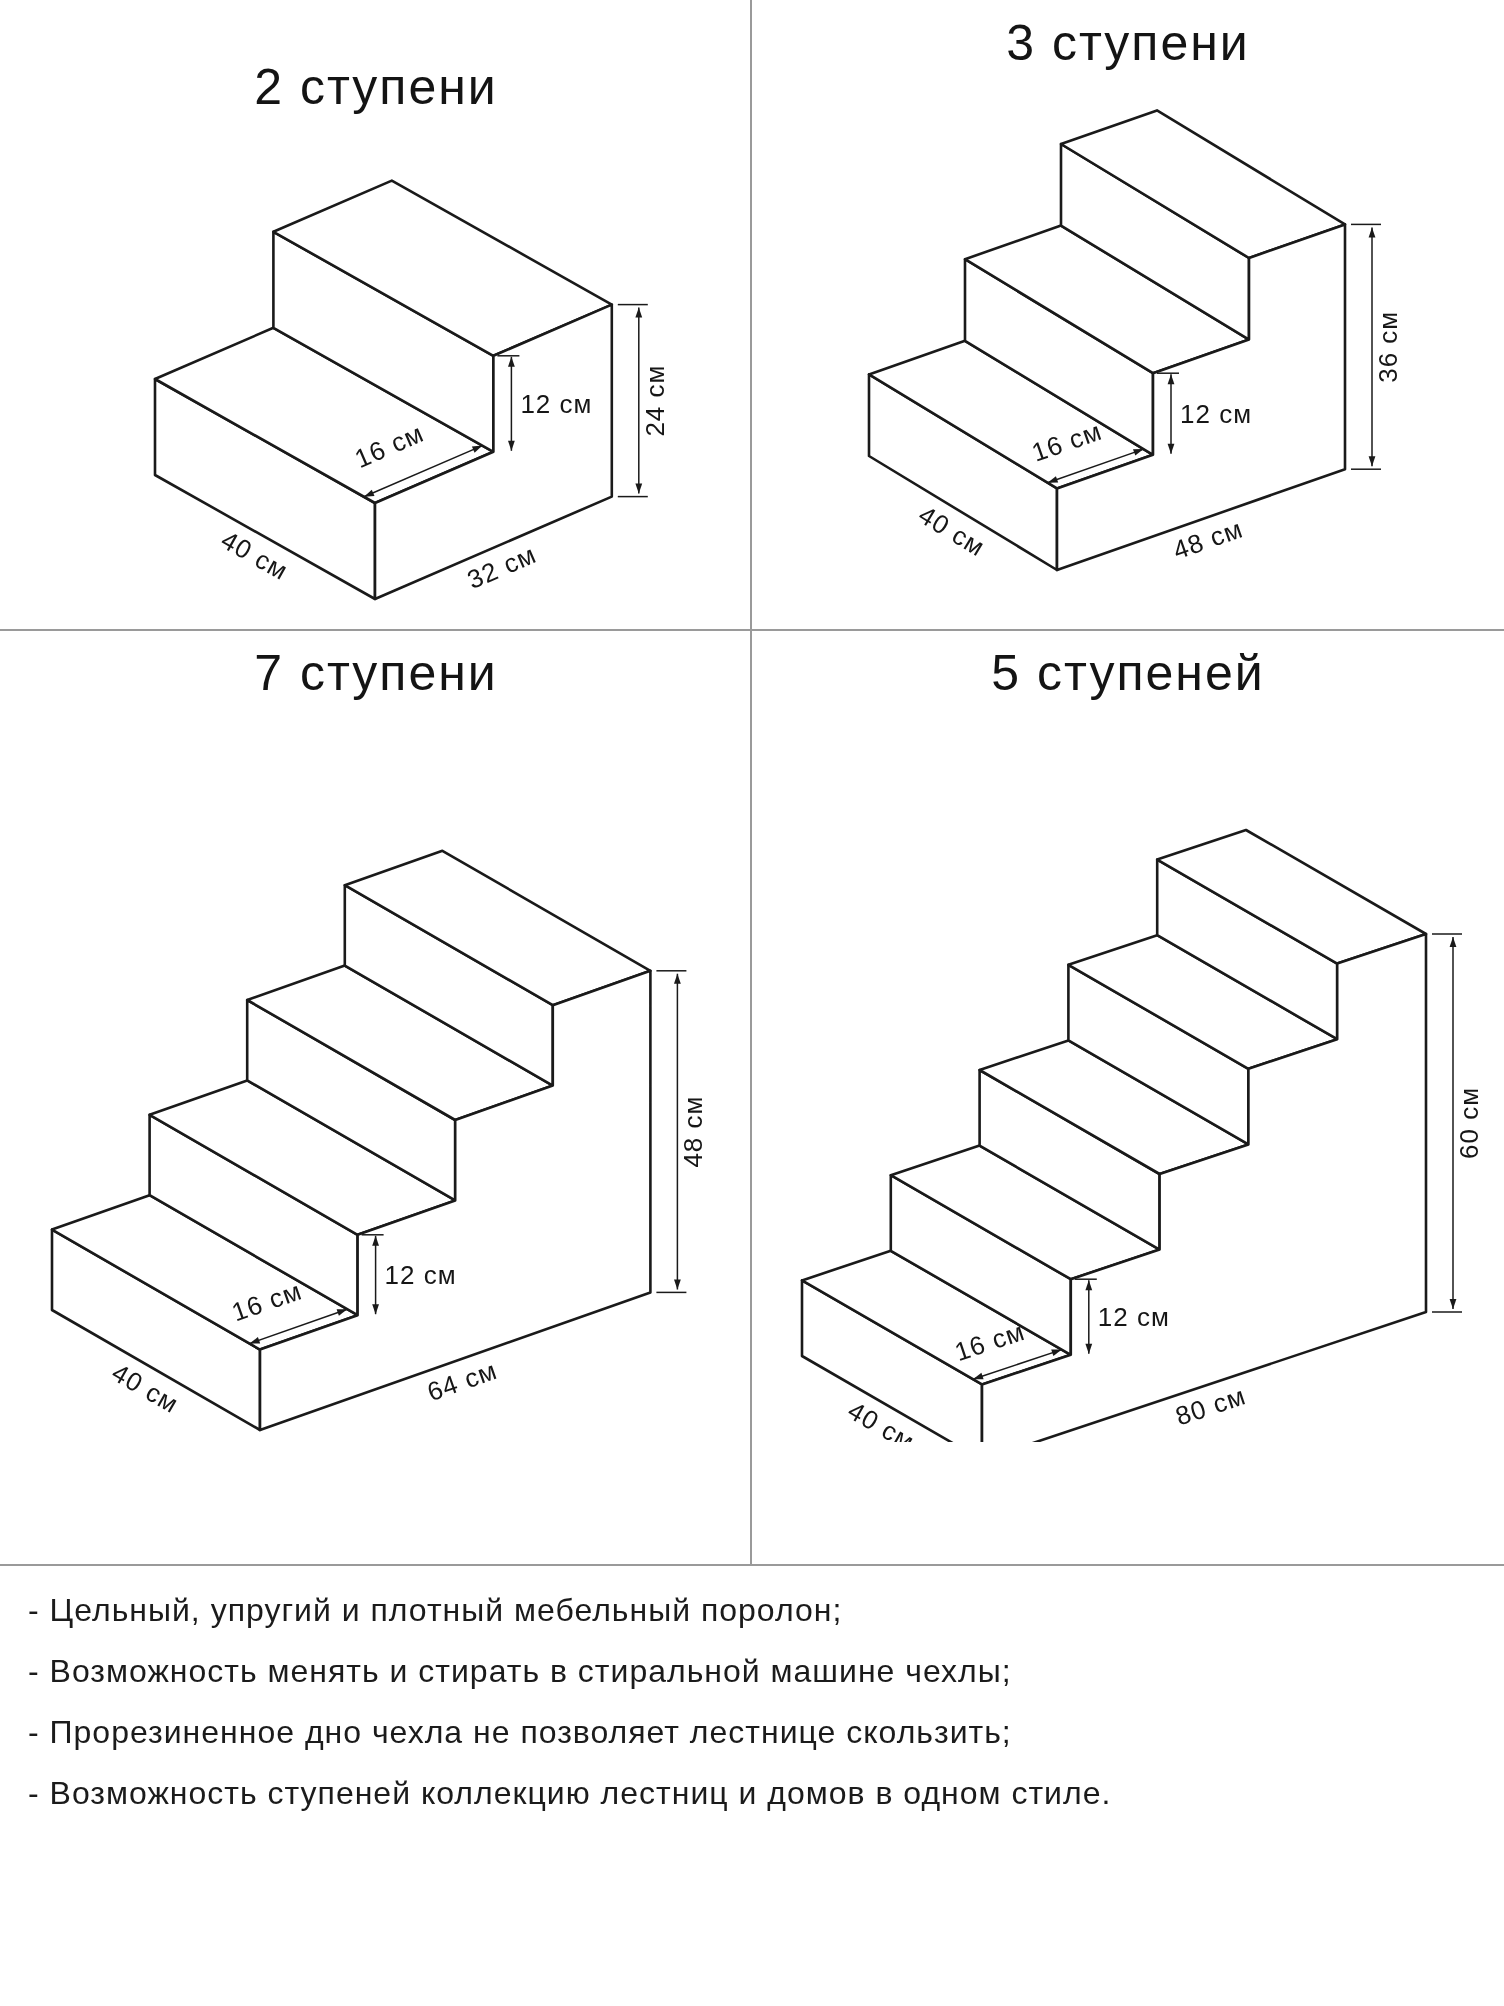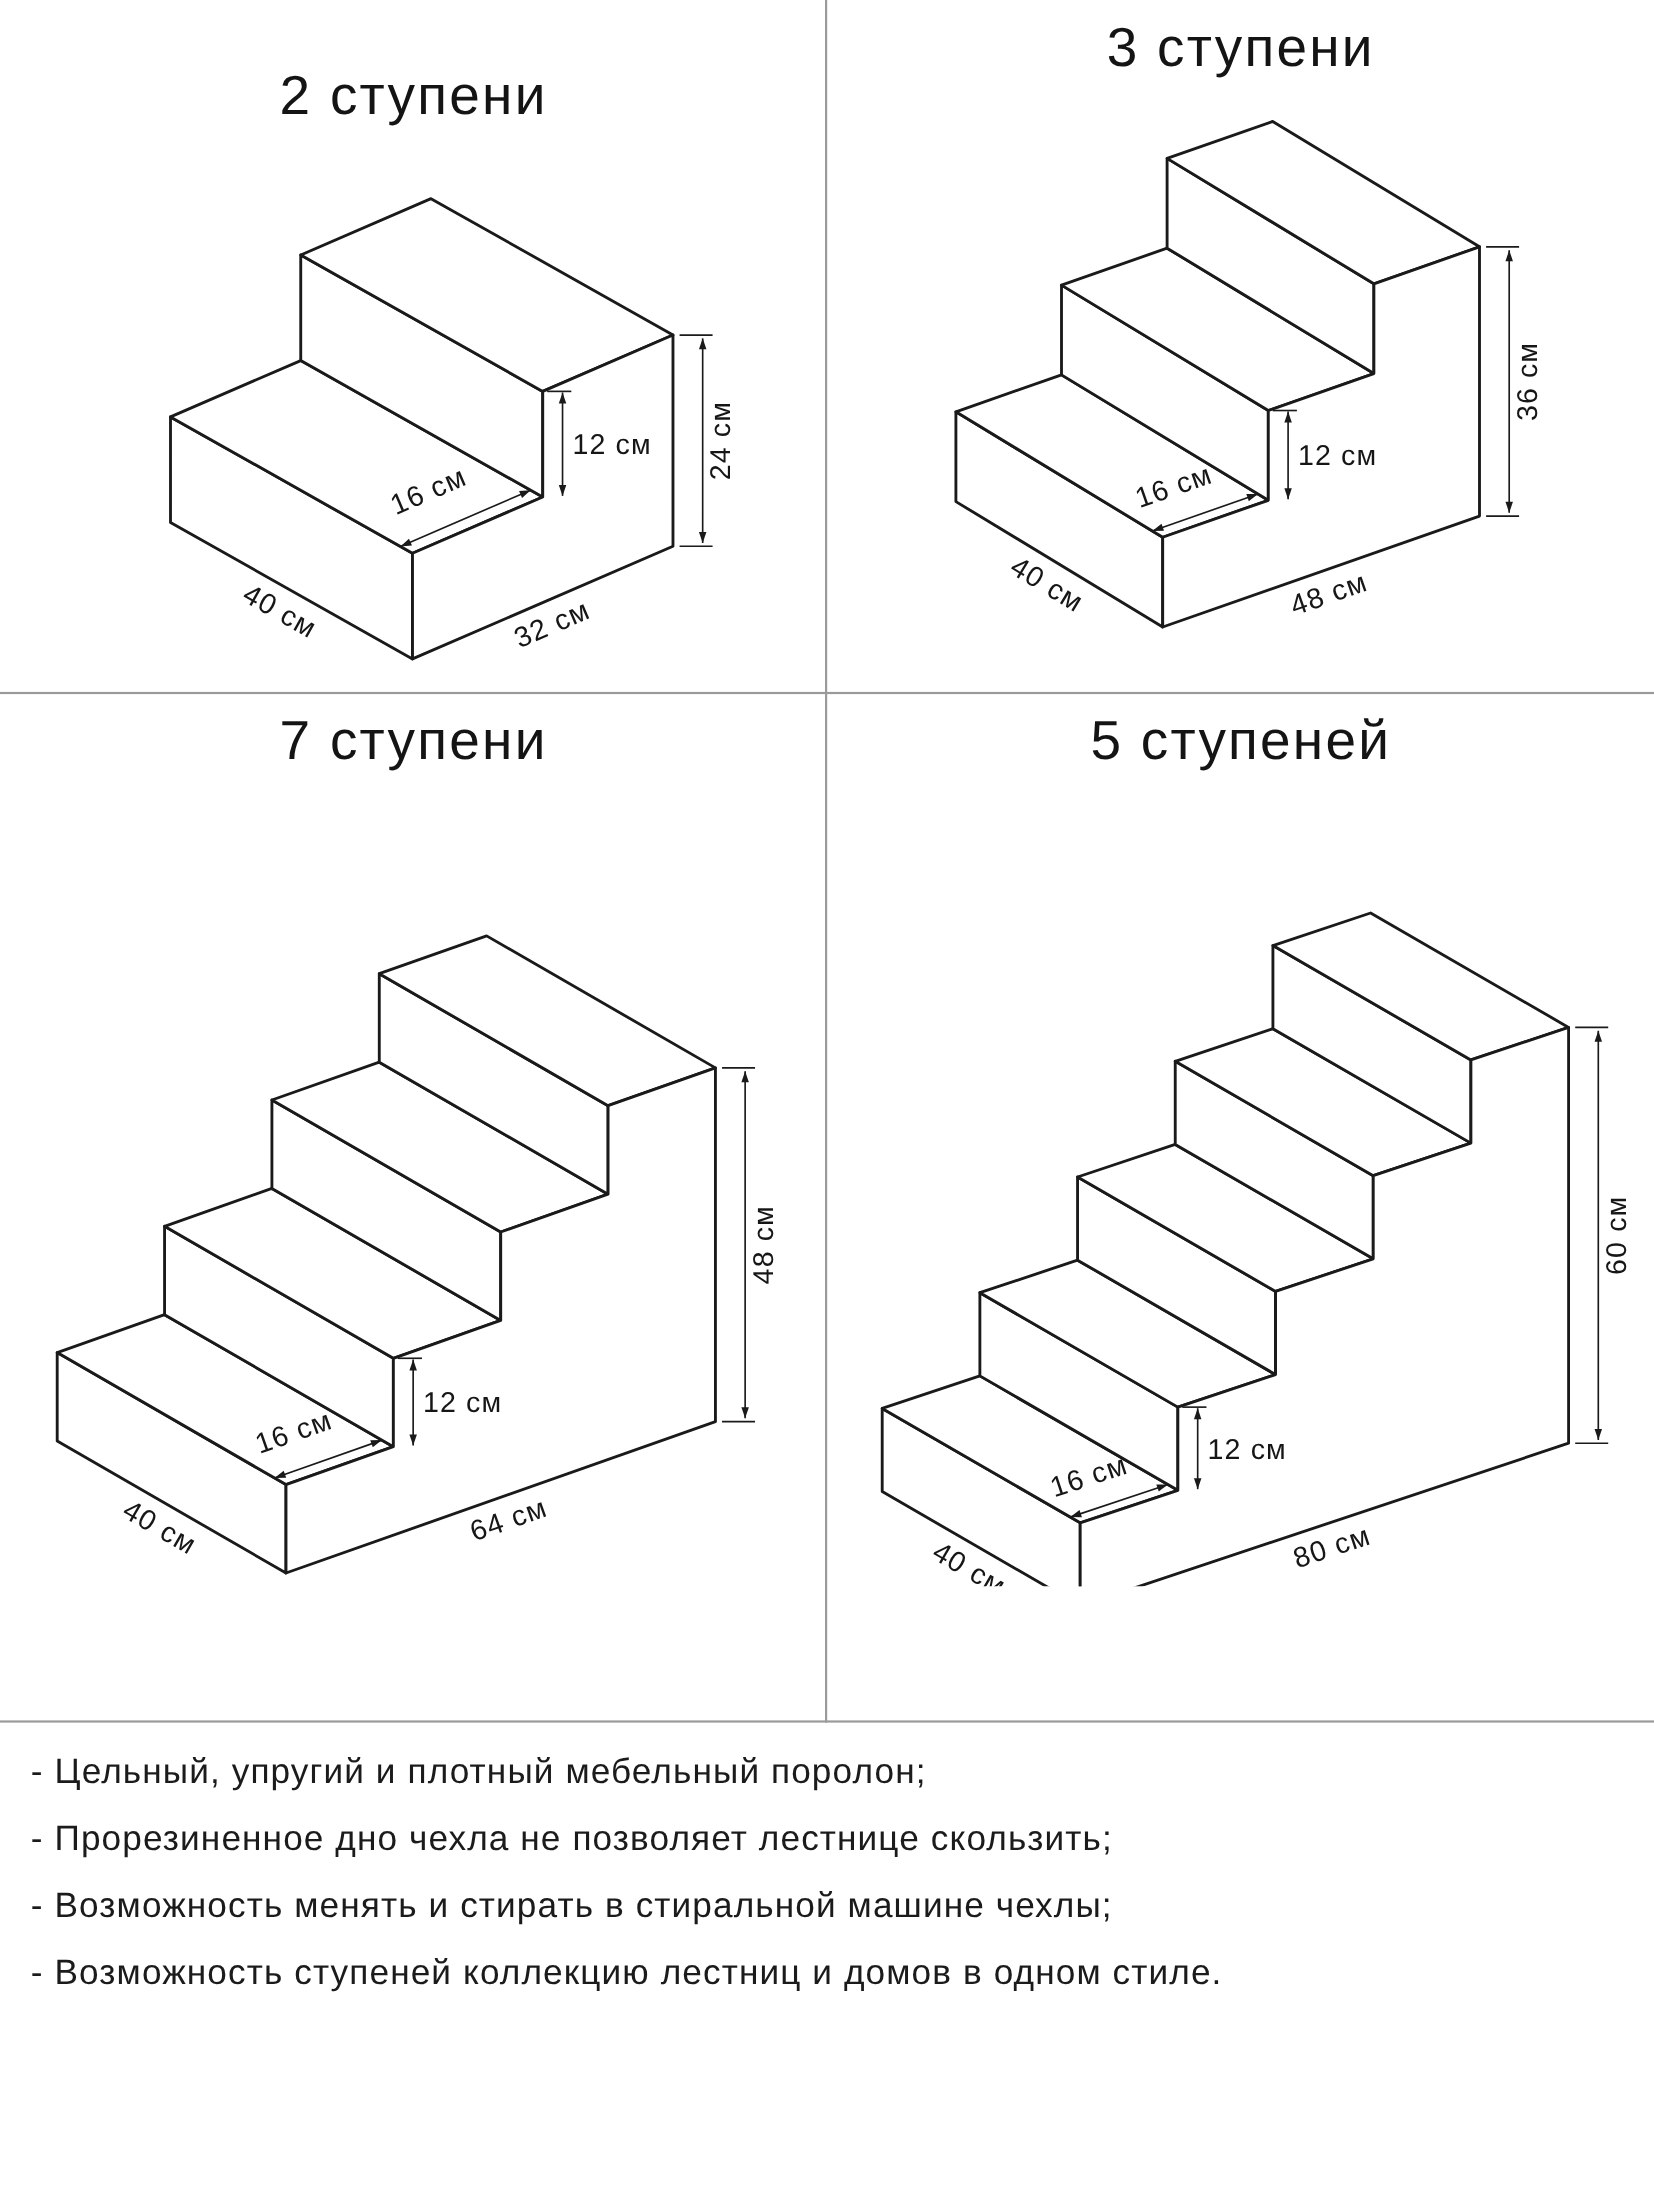--- a/index.html
+++ b/index.html
@@ -167,18 +167,18 @@
         <text transform="translate(461.5,784.5) rotate(-18.4)" text-anchor="middle" fill="#161616" font-size="26" letter-spacing="1">80 см</text>
       </svg>
   </div>
 
   <div class="divider div-v"></div>
   <div class="divider div-h1"></div>
   <div class="divider div-h2"></div>
 
   <div class="notes">
     <div class="note">- Цельный, упругий и плотный мебельный поролон;</div>
+    <div class="note">- Возможность менять и стирать в стиральной машине чехлы;</div>
     <div class="note">- Прорезиненное дно чехла не позволяет лестнице скользить;</div>
-    <div class="note">- Возможность менять и стирать в стиральной машине чехлы;</div>
     <div class="note">- Возможность ступеней коллекцию лестниц и домов в одном стиле.</div>
   </div>
 
 </div>
 
 </body></html>

